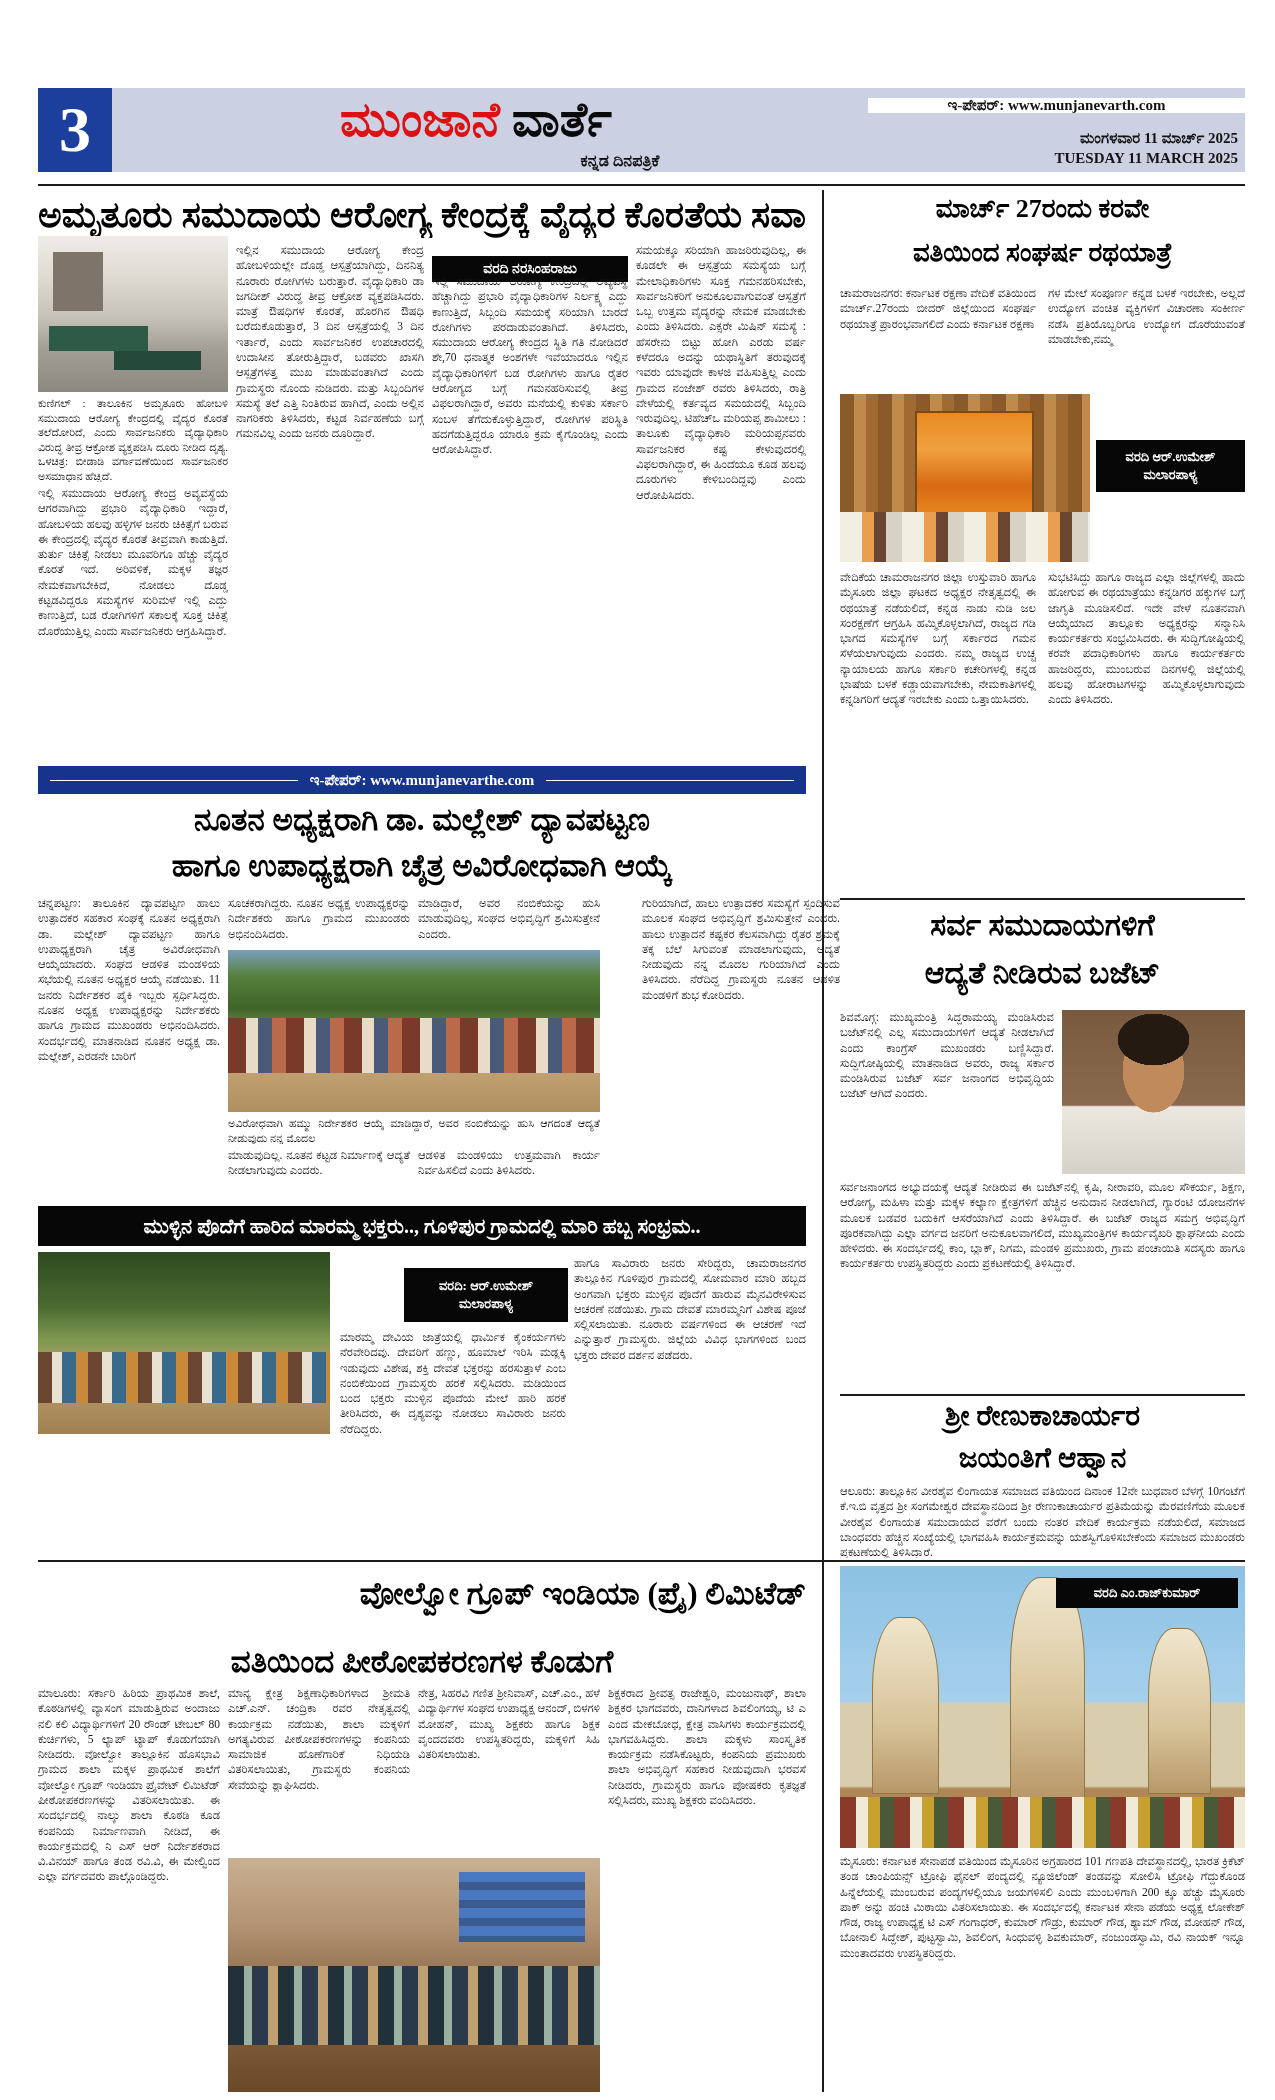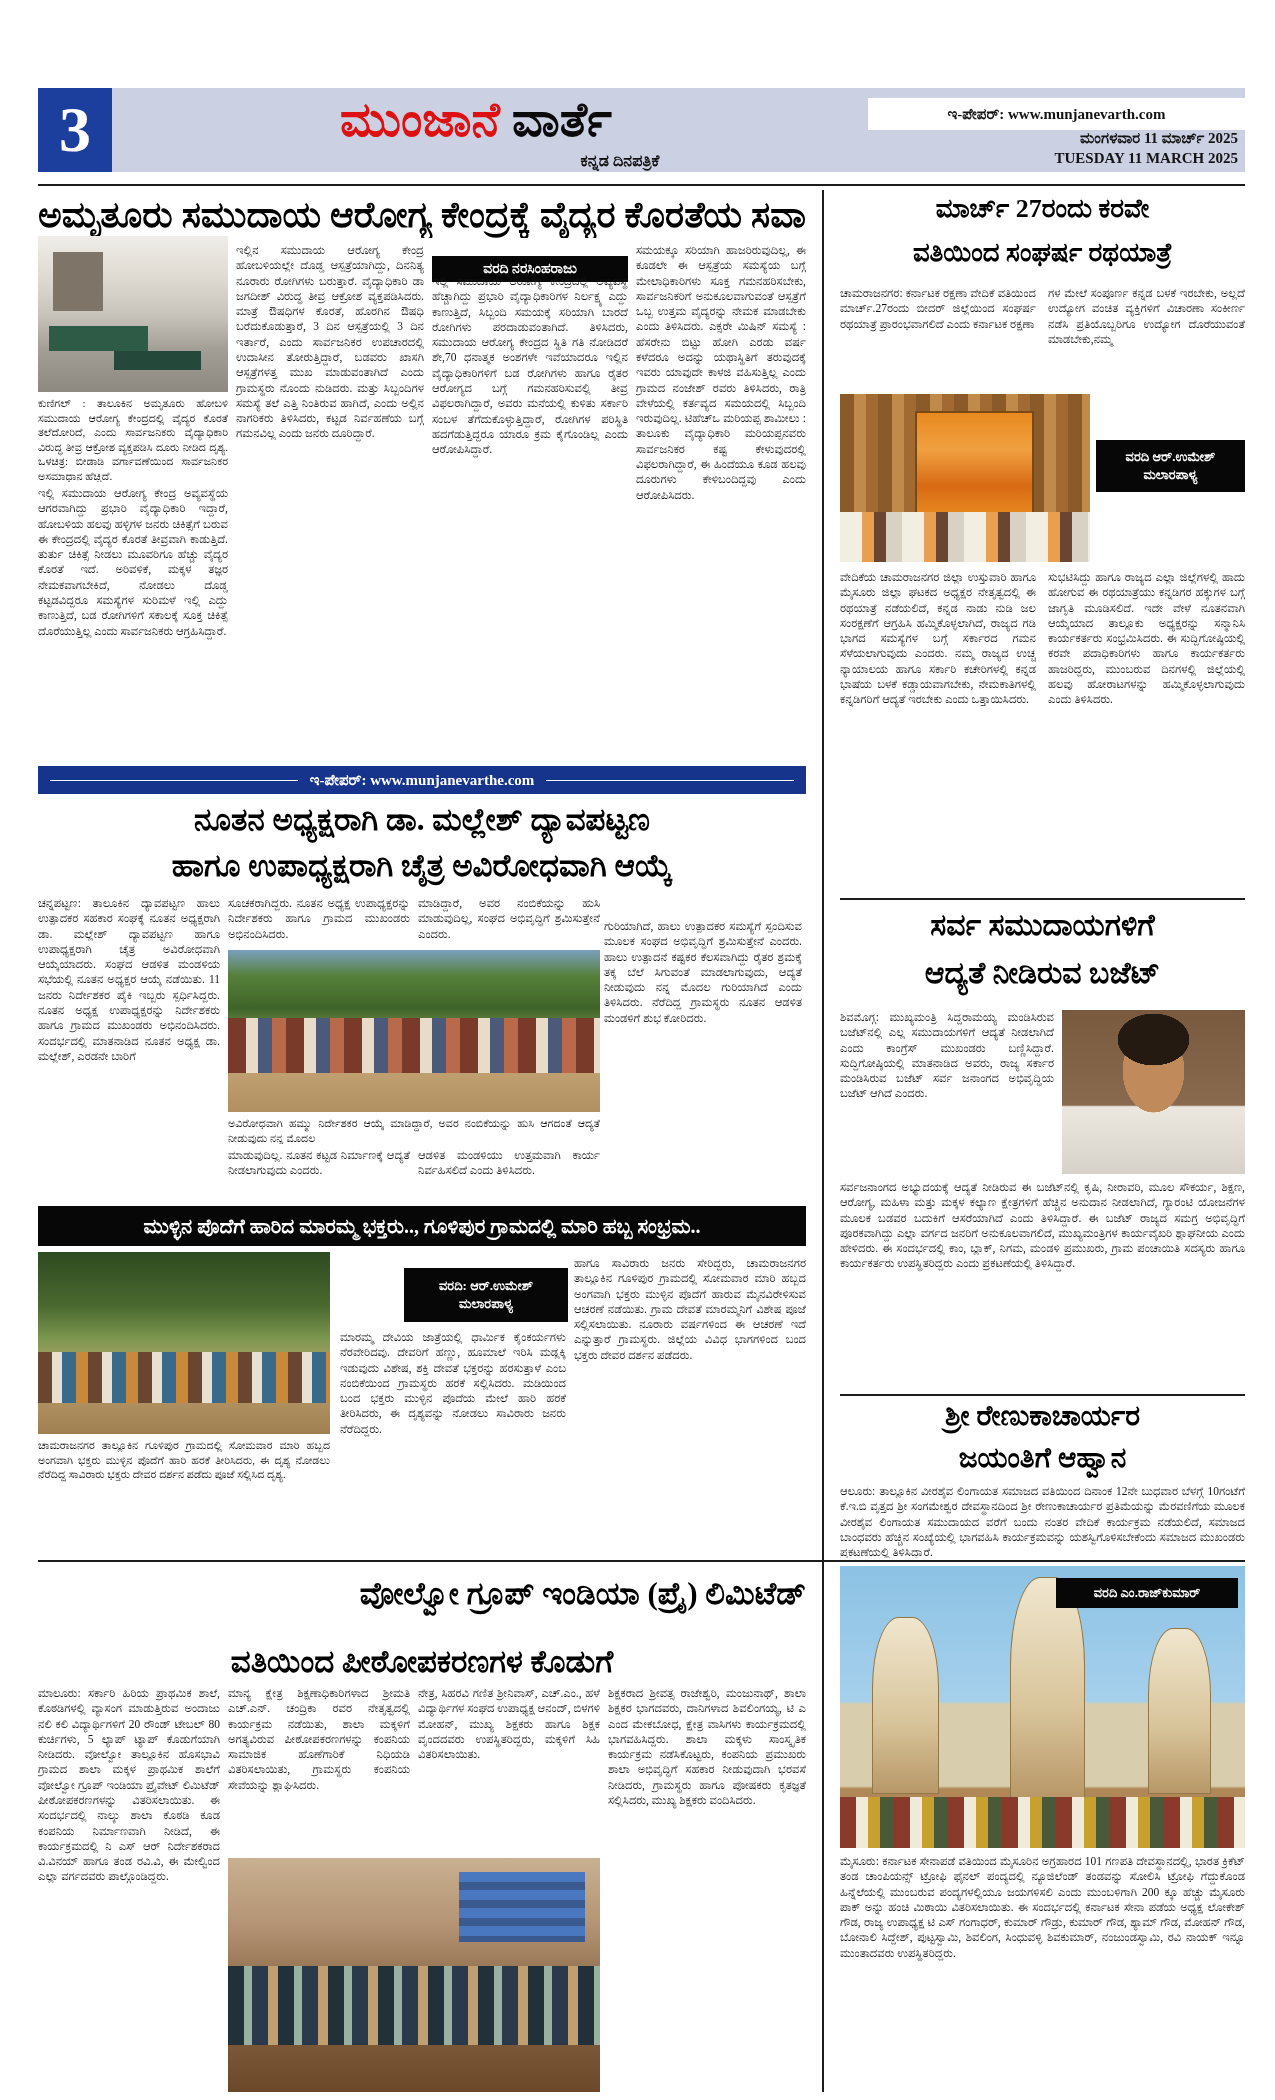--- a/index.html
+++ b/index.html
@@ -65,21 +65,21 @@
 <div class="page">
 
   <div class="abs band" style="left:38px;top:88px;width:1207px;height:84px;"></div>
   <div class="abs pagenum" style="left:38px;top:88px;width:74px;height:84px;">3</div>
   <div class="abs mast" style="left:340px;top:96px;width:560px;height:58px;">
     <span class="red">ಮುಂಜಾನೆ</span>
     <span> </span>
     <span class="blk">ವಾರ್ತೆ</span>
   </div>
   <div class="abs tagline" style="left:340px;top:152px;width:560px;height:20px;">ಕನ್ನಡ ದಿನಪತ್ರಿಕೆ</div>
-  <div class="abs epaperbox" style="left:868px;top:98px;width:377px;height:32px;">ಇ-ಪೇಪರ್: www.munjanevarth.com</div>
+  <div class="abs epaperbox" style="left:868px;top:98px;width:377px;height:15px;">ಇ-ಪೇಪರ್: www.munjanevarth.com</div>
   <div class="abs dateline" style="left:868px;top:130px;width:370px;height:20px;">ಮಂಗಳವಾರ 11 ಮಾರ್ಚ್ 2025</div>
   <div class="abs dateline" style="left:868px;top:150px;width:370px;height:20px;">TUESDAY 11 MARCH 2025</div>
   <div class="abs rule" style="left:38px;top:184px;width:1207px;height:2px;"></div>
 
   <div class="abs rule" style="left:822px;top:190px;width:2px;height:1902px;"></div>
 
   <div class="abs hl" style="left:38px;top:194px;width:768px;height:44px;font-size:36px;">ಅಮೃತೂರು ಸಮುದಾಯ ಆರೋಗ್ಯ ಕೇಂದ್ರಕ್ಕೆ ವೈದ್ಯರ ಕೊರತೆಯ ಸವಾಲು</div>
   <div class="abs blackbox" style="left:432px;top:243px;width:196px;height:26px;font-size:14px;margin-top:13px;">ವರದಿ ನರಸಿಂಹರಾಜು</div>
   <div class="photo hospital" style="left:38px;top:236px;width:190px;height:156px;">
     <div class="ph-window"></div>
@@ -115,34 +115,33 @@
   <div class="abs hl" style="left:38px;top:848px;width:768px;height:44px;font-size:31px;">ಹಾಗೂ ಉಪಾಧ್ಯಕ್ಷರಾಗಿ ಚೈತ್ರ ಅವಿರೋಧವಾಗಿ ಆಯ್ಕೆ</div>
   <div class="abs bt" style="left:38px;top:896px;width:182px;height:302px;">ಚನ್ನಪಟ್ಟಣ: ತಾಲೂಕಿನ ದ್ಯಾವಪಟ್ಟಣ ಹಾಲು ಉತ್ಪಾದಕರ ಸಹಕಾರ ಸಂಘಕ್ಕೆ ನೂತನ ಅಧ್ಯಕ್ಷರಾಗಿ ಡಾ. ಮಲ್ಲೇಶ್ ದ್ಯಾವಪಟ್ಟಣ ಹಾಗೂ ಉಪಾಧ್ಯಕ್ಷರಾಗಿ ಚೈತ್ರ ಅವಿರೋಧವಾಗಿ ಆಯ್ಕೆಯಾದರು. ಸಂಘದ ಆಡಳಿತ ಮಂಡಳಿಯ ಸಭೆಯಲ್ಲಿ ನೂತನ ಅಧ್ಯಕ್ಷರ ಆಯ್ಕೆ ನಡೆಯಿತು. 11 ಜನರು ನಿರ್ದೇಶಕರ ಪೈಕಿ ಇಬ್ಬರು ಸ್ಪರ್ಧಿಸಿದ್ದರು. ನೂತನ ಅಧ್ಯಕ್ಷ ಉಪಾಧ್ಯಕ್ಷರನ್ನು ನಿರ್ದೇಶಕರು ಹಾಗೂ ಗ್ರಾಮದ ಮುಖಂಡರು ಅಭಿನಂದಿಸಿದರು. ಸಂದರ್ಭದಲ್ಲಿ ಮಾತನಾಡಿದ ನೂತನ ಅಧ್ಯಕ್ಷ ಡಾ. ಮಲ್ಲೇಶ್, ಎರಡನೇ ಬಾರಿಗೆ</div>
   <div class="abs bt" style="left:228px;top:896px;width:182px;height:50px;">ಸೂಚಕರಾಗಿದ್ದರು. ನೂತನ ಅಧ್ಯಕ್ಷ ಉಪಾಧ್ಯಕ್ಷರನ್ನು ನಿರ್ದೇಶಕರು ಹಾಗೂ ಗ್ರಾಮದ ಮುಖಂಡರು ಅಭಿನಂದಿಸಿದರು.</div>
   <div class="abs bt" style="left:418px;top:896px;width:182px;height:50px;">ಮಾಡಿದ್ದಾರೆ, ಅವರ ನಂಬಿಕೆಯನ್ನು ಹುಸಿ ಮಾಡುವುದಿಲ್ಲ, ಸಂಘದ ಅಭಿವೃದ್ಧಿಗೆ ಶ್ರಮಿಸುತ್ತೇನೆ ಎಂದರು.</div>
   <div class="photo coop" style="left:228px;top:950px;width:372px;height:162px;">
     <div class="people-row2"></div>
   </div>
   <div class="abs cap" style="left:228px;top:1116px;width:372px;height:28px;">ಅವಿರೋಧವಾಗಿ ಹಮ್ಮು ನಿರ್ದೇಶಕರ ಆಯ್ಕೆ ಮಾಡಿದ್ದಾರೆ, ಅವರ ನಂಬಿಕೆಯನ್ನು ಹುಸಿ ಆಗದಂತೆ ಆದ್ಯತೆ ನೀಡುವುದು ನನ್ನ ಮೊದಲ</div>
   <div class="abs bt" style="left:228px;top:1148px;width:182px;height:50px;">ಮಾಡುವುದಿಲ್ಲ. ನೂತನ ಕಟ್ಟಡ ನಿರ್ಮಾಣಕ್ಕೆ ಆದ್ಯತೆ ನೀಡಲಾಗುವುದು ಎಂದರು.</div>
   <div class="abs bt" style="left:418px;top:1148px;width:182px;height:50px;">ಆಡಳಿತ ಮಂಡಳಿಯು ಉತ್ತಮವಾಗಿ ಕಾರ್ಯ ನಿರ್ವಹಿಸಲಿದೆ ಎಂದು ತಿಳಿಸಿದರು.</div>
-  <div class="abs bt" style="left:604px;top:896px;width:198px;height:302px;margin-top:23px;">ಗುರಿಯಾಗಿದೆ, ಹಾಲು ಉತ್ಪಾದಕರ ಸಮಸ್ಯೆಗೆ ಸ್ಪಂದಿಸುವ ಮೂಲಕ ಸಂಘದ ಅಭಿವೃದ್ಧಿಗೆ ಶ್ರಮಿಸುತ್ತೇನೆ ಎಂದರು. ಹಾಲು ಉತ್ಪಾದನೆ ಕಷ್ಟಕರ ಕೆಲಸವಾಗಿದ್ದು ರೈತರ ಶ್ರಮಕ್ಕೆ ತಕ್ಕ ಬೆಲೆ ಸಿಗುವಂತೆ ಮಾಡಲಾಗುವುದು, ಆದ್ಯತೆ ನೀಡುವುದು ನನ್ನ ಮೊದಲ ಗುರಿಯಾಗಿದೆ ಎಂದು ತಿಳಿಸಿದರು. ನೆರೆದಿದ್ದ ಗ್ರಾಮಸ್ಥರು ನೂತನ ಆಡಳಿತ ಮಂಡಳಿಗೆ ಶುಭ ಕೋರಿದರು.</div>
+  <div class="abs bt" style="left:642px;top:896px;width:198px;height:302px;">ಗುರಿಯಾಗಿದೆ, ಹಾಲು ಉತ್ಪಾದಕರ ಸಮಸ್ಯೆಗೆ ಸ್ಪಂದಿಸುವ ಮೂಲಕ ಸಂಘದ ಅಭಿವೃದ್ಧಿಗೆ ಶ್ರಮಿಸುತ್ತೇನೆ ಎಂದರು. ಹಾಲು ಉತ್ಪಾದನೆ ಕಷ್ಟಕರ ಕೆಲಸವಾಗಿದ್ದು ರೈತರ ಶ್ರಮಕ್ಕೆ ತಕ್ಕ ಬೆಲೆ ಸಿಗುವಂತೆ ಮಾಡಲಾಗುವುದು, ಆದ್ಯತೆ ನೀಡುವುದು ನನ್ನ ಮೊದಲ ಗುರಿಯಾಗಿದೆ ಎಂದು ತಿಳಿಸಿದರು. ನೆರೆದಿದ್ದ ಗ್ರಾಮಸ್ಥರು ನೂತನ ಆಡಳಿತ ಮಂಡಳಿಗೆ ಶುಭ ಕೋರಿದರು.</div>
 
   <div class="abs rule" style="left:840px;top:898px;width:405px;height:2px;"></div>
   <div class="abs hl" style="left:840px;top:908px;width:405px;height:44px;font-size:30px;">ಸರ್ವ ಸಮುದಾಯಗಳಿಗೆ</div>
   <div class="abs hl" style="left:840px;top:956px;width:405px;height:44px;font-size:30px;">ಆದ್ಯತೆ ನೀಡಿರುವ ಬಜೆಟ್</div>
   <div class="photo portrait" style="left:1062px;top:1010px;width:183px;height:164px;"></div>
   <div class="abs bt" style="left:840px;top:1010px;width:214px;height:164px;">ಶಿವಮೊಗ್ಗ: ಮುಖ್ಯಮಂತ್ರಿ ಸಿದ್ದರಾಮಯ್ಯ ಮಂಡಿಸಿರುವ ಬಜೆಟ್‌ನಲ್ಲಿ ಎಲ್ಲ ಸಮುದಾಯಗಳಿಗೆ ಆದ್ಯತೆ ನೀಡಲಾಗಿದೆ ಎಂದು ಕಾಂಗ್ರೆಸ್ ಮುಖಂಡರು ಬಣ್ಣಿಸಿದ್ದಾರೆ. ಸುದ್ದಿಗೋಷ್ಠಿಯಲ್ಲಿ ಮಾತನಾಡಿದ ಅವರು, ರಾಜ್ಯ ಸರ್ಕಾರ ಮಂಡಿಸಿರುವ ಬಜೆಟ್ ಸರ್ವ ಜನಾಂಗದ ಅಭಿವೃದ್ಧಿಯ ಬಜೆಟ್ ಆಗಿದೆ ಎಂದರು.</div>
   <div class="abs bt" style="left:840px;top:1180px;width:405px;height:210px;">ಸರ್ವಜನಾಂಗದ ಅಭ್ಯುದಯಕ್ಕೆ ಆದ್ಯತೆ ನೀಡಿರುವ ಈ ಬಜೆಟ್‌ನಲ್ಲಿ ಕೃಷಿ, ನೀರಾವರಿ, ಮೂಲ ಸೌಕರ್ಯ, ಶಿಕ್ಷಣ, ಆರೋಗ್ಯ, ಮಹಿಳಾ ಮತ್ತು ಮಕ್ಕಳ ಕಲ್ಯಾಣ ಕ್ಷೇತ್ರಗಳಿಗೆ ಹೆಚ್ಚಿನ ಅನುದಾನ ನೀಡಲಾಗಿದೆ, ಗ್ಯಾರಂಟಿ ಯೋಜನೆಗಳ ಮೂಲಕ ಬಡವರ ಬದುಕಿಗೆ ಆಸರೆಯಾಗಿದೆ ಎಂದು ತಿಳಿಸಿದ್ದಾರೆ. ಈ ಬಜೆಟ್ ರಾಜ್ಯದ ಸಮಗ್ರ ಅಭಿವೃದ್ಧಿಗೆ ಪೂರಕವಾಗಿದ್ದು ಎಲ್ಲಾ ವರ್ಗದ ಜನರಿಗೆ ಅನುಕೂಲವಾಗಲಿದೆ, ಮುಖ್ಯಮಂತ್ರಿಗಳ ಕಾರ್ಯವೈಖರಿ ಶ್ಲಾಘನೀಯ ಎಂದು ಹೇಳಿದರು. ಈ ಸಂದರ್ಭದಲ್ಲಿ ಕಾಂ, ಬ್ಲಾಕ್, ನಿಗಮ, ಮಂಡಳಿ ಪ್ರಮುಖರು, ಗ್ರಾಮ ಪಂಚಾಯಿತಿ ಸದಸ್ಯರು ಹಾಗೂ ಕಾರ್ಯಕರ್ತರು ಉಪಸ್ಥಿತರಿದ್ದರು ಎಂದು ಪ್ರಕಟಣೆಯಲ್ಲಿ ತಿಳಿಸಿದ್ದಾರೆ.</div>
 
   <div class="abs blackbox" style="left:38px;top:1206px;width:768px;height:40px;font-size:20px;white-space:nowrap;">ಮುಳ್ಳಿನ ಪೊದೆಗೆ ಹಾರಿದ ಮಾರಮ್ಮ ಭಕ್ತರು.., ಗೂಳಿಪುರ ಗ್ರಾಮದಲ್ಲಿ ಮಾರಿ ಹಬ್ಬ ಸಂಭ್ರಮ..</div>
   <div class="photo maramma-ph" style="left:38px;top:1252px;width:292px;height:182px;">
     <div class="crowd-row"></div>
   </div>
-  <div class="abs cap" style="left:38px;top:1438px;width:292px;height:120px;">ಚಾಮರಾಜನಗರ ತಾಲ್ಲೂಕಿನ ಗೂಳಿಪುರ ಗ್ರಾಮದಲ್ಲಿ ಸೋಮವಾರ ಮಾರಿ ಹಬ್ಬದ ಅಂಗವಾಗಿ ಭಕ್ತರು ಮುಳ್ಳಿನ ಪೊದೆಗೆ ಹಾರಿ ಹರಕೆ ತೀರಿಸಿದರು, ಈ ದೃಶ್ಯ ನೋಡಲು ನೆರೆದಿದ್ದ ಸಾವಿರಾರು ಭಕ್ತರು ದೇವರ ದರ್ಶನ ಪಡೆದು ಪೂಜೆ ಸಲ್ಲಿಸಿದ ದೃಶ್ಯ.</div>
   <div class="abs blackbox" style="left:404px;top:1268px;width:164px;height:54px;font-size:13px;line-height:1.4;">
     <span>ವರದಿ: ಆರ್.ಉಮೇಶ್</span>
     <span>ಮಲಾರಪಾಳ್ಯ</span>
   </div>
   <div class="abs bt" style="left:340px;top:1330px;width:226px;height:228px;">ಮಾರಮ್ಮ ದೇವಿಯ ಜಾತ್ರೆಯಲ್ಲಿ ಧಾರ್ಮಿಕ ಕೈಂಕರ್ಯಗಳು ನೆರವೇರಿದವು. ದೇವರಿಗೆ ಹಣ್ಣು, ಹೂಮಾಲೆ ಇರಿಸಿ ಮಡ್ಲಕ್ಕಿ ಇಡುವುದು ವಿಶೇಷ, ಶಕ್ತಿ ದೇವತೆ ಭಕ್ತರನ್ನು ಹರಸುತ್ತಾಳೆ ಎಂಬ ನಂಬಿಕೆಯಿಂದ ಗ್ರಾಮಸ್ಥರು ಹರಕೆ ಸಲ್ಲಿಸಿದರು. ಮಡಿಯಿಂದ ಬಂದ ಭಕ್ತರು ಮುಳ್ಳಿನ ಪೊದೆಯ ಮೇಲೆ ಹಾರಿ ಹರಕೆ ತೀರಿಸಿದರು, ಈ ದೃಶ್ಯವನ್ನು ನೋಡಲು ಸಾವಿರಾರು ಜನರು ನೆರೆದಿದ್ದರು.</div>
   <div class="abs bt" style="left:574px;top:1256px;width:232px;height:302px;">ಹಾಗೂ ಸಾವಿರಾರು ಜನರು ಸೇರಿದ್ದರು, ಚಾಮರಾಜನಗರ ತಾಲ್ಲೂಕಿನ ಗೂಳಿಪುರ ಗ್ರಾಮದಲ್ಲಿ ಸೋಮವಾರ ಮಾರಿ ಹಬ್ಬದ ಅಂಗವಾಗಿ ಭಕ್ತರು ಮುಳ್ಳಿನ ಪೊದೆಗೆ ಹಾರುವ ಮೈನವಿರೇಳಿಸುವ ಆಚರಣೆ ನಡೆಯಿತು. ಗ್ರಾಮ ದೇವತೆ ಮಾರಮ್ಮನಿಗೆ ವಿಶೇಷ ಪೂಜೆ ಸಲ್ಲಿಸಲಾಯಿತು. ನೂರಾರು ವರ್ಷಗಳಿಂದ ಈ ಆಚರಣೆ ಇದೆ ಎನ್ನುತ್ತಾರೆ ಗ್ರಾಮಸ್ಥರು. ಜಿಲ್ಲೆಯ ವಿವಿಧ ಭಾಗಗಳಿಂದ ಬಂದ ಭಕ್ತರು ದೇವರ ದರ್ಶನ ಪಡೆದರು.</div>
 
   <div class="abs rule" style="left:840px;top:1394px;width:405px;height:2px;"></div>
   <div class="abs hl" style="left:840px;top:1400px;width:405px;height:40px;font-size:28px;">ಶ್ರೀ ರೇಣುಕಾಚಾರ್ಯರ</div>
   <div class="abs hl" style="left:840px;top:1442px;width:405px;height:40px;font-size:28px;">ಜಯಂತಿಗೆ ಆಹ್ವಾನ</div>

